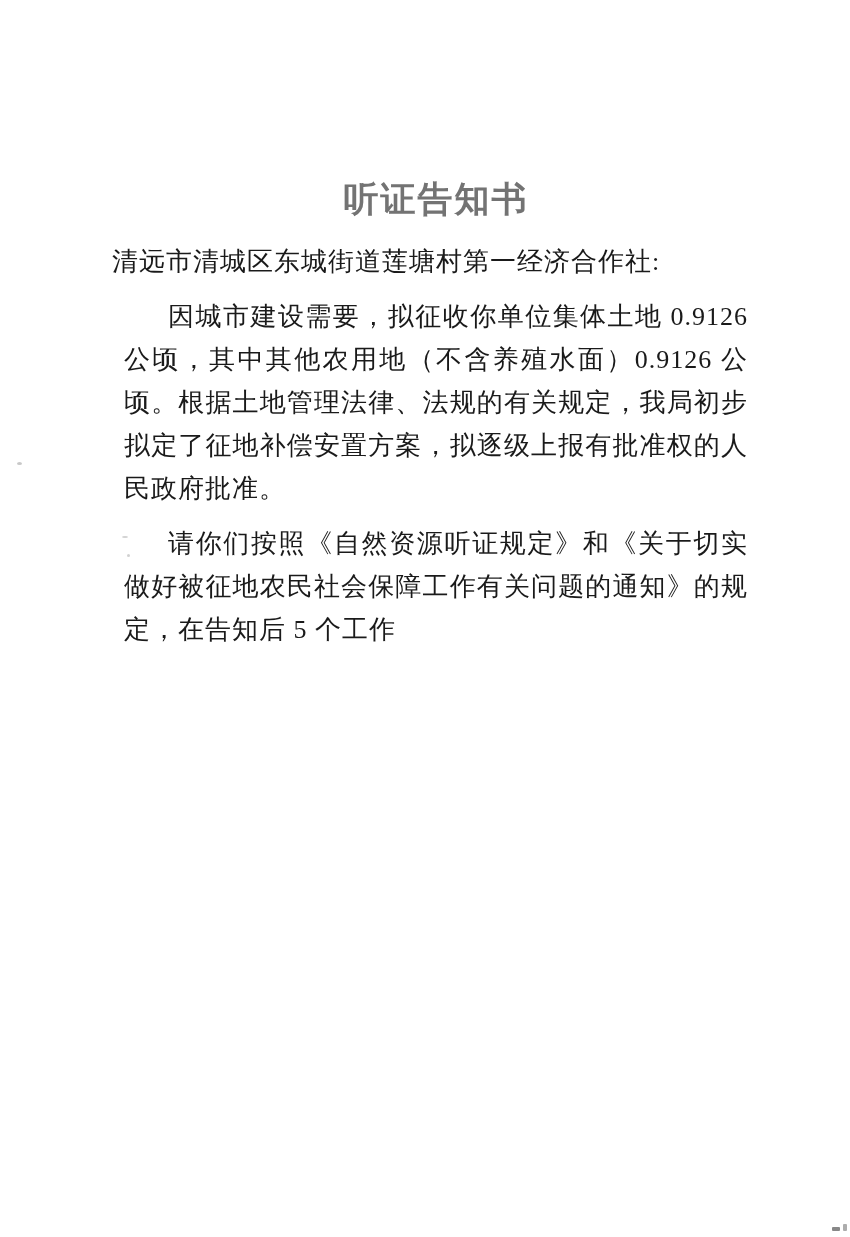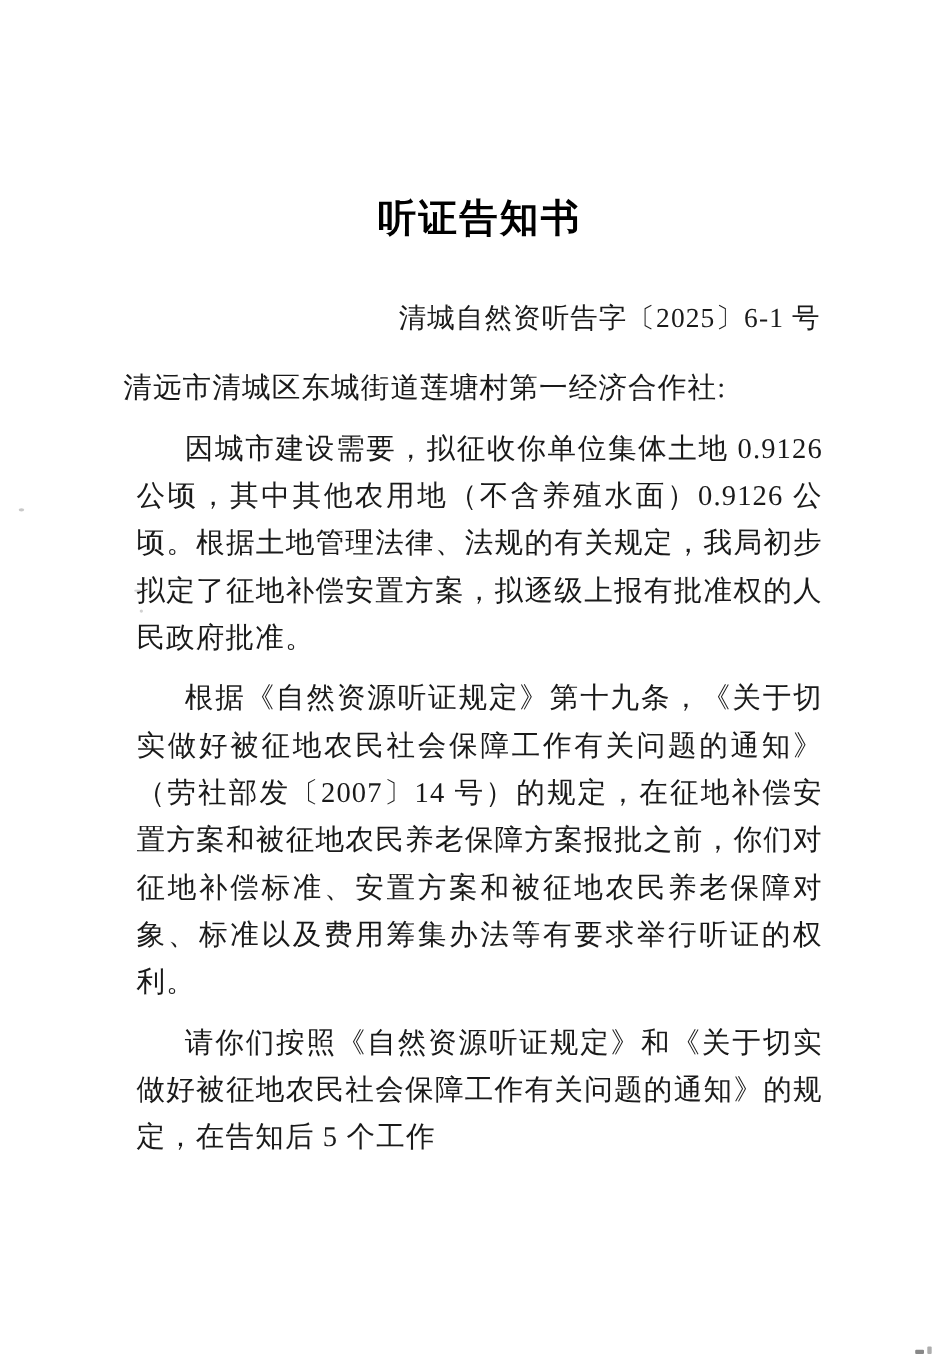--- a/index.html
+++ b/index.html
@@ -18,21 +18,21 @@
     top: 178px;
     width: 648px;
   }
   .doc-title {
     font-family: "Liberation Sans", "DejaVu Sans", sans-serif;
     font-size: 35px;
     font-weight: bold;
     text-align: center;
     letter-spacing: 2px;
     line-height: 42px;
-    color: #000000;
+    color: #737373;
   }
   .doc-number {
     margin-top: 48px;
     font-size: 25px;
     line-height: 43px;
     text-align: right;
     padding-right: 14px;
     letter-spacing: 1px;
   }
   .addressee {
@@ -60,27 +60,25 @@
   .artifact.a3 { left: 127px; top: 554px;  width: 3px; height: 3px; opacity: .45; }
   .artifact.a4 { left: 832px; top: 1227px; width: 8px; height: 4px; opacity: .7; border-radius: 1px; background: #555; }
   .artifact.a5 { left: 843px; top: 1224px; width: 4px; height: 7px; opacity: .6; border-radius: 1px; background: #777; }
 </style>
 </head>
 <body>
 
 <div class="page">
   <div class="doc-title">听证告知书</div>
 
-  <div class="doc-number">清城自然资听告字〔2025〕6-1 号</div>
 
   <div class="addressee">清远市清城区东城街道莲塘村第一经济合作社:</div>
 
   <div class="body-text">
     <p>因城市建设需要，拟征收你单位集体土地 0.9126 公顷，其中其他农用地（不含养殖水面）0.9126 公顷。根据土地管理法律、法规的有关规定，我局初步拟定了征地补偿安置方案，拟逐级上报有批准权的人民政府批准。</p>
-    <p>根据《自然资源听证规定》第十九条，《关于切实做好被征地农民社会保障工作有关问题的通知》（劳社部发〔2007〕14 号）的规定，在征地补偿安置方案和被征地农民养老保障方案报批之前，你们对征地补偿标准、安置方案和被征地农民养老保障对象、标准以及费用筹集办法等有要求举行听证的权利。</p>
     <p>请你们按照《自然资源听证规定》和《关于切实做好被征地农民社会保障工作有关问题的通知》的规定，在告知后 5 个工作</p>
   </div>
 </div>
 
 <div class="artifact a1"></div>
 <div class="artifact a2"></div>
 <div class="artifact a3"></div>
 <div class="artifact a4"></div>
 <div class="artifact a5"></div>
 

